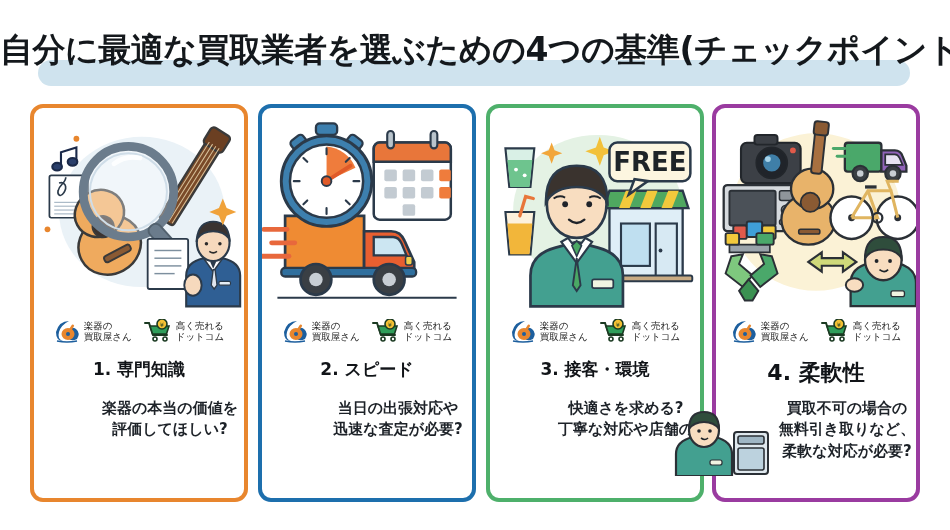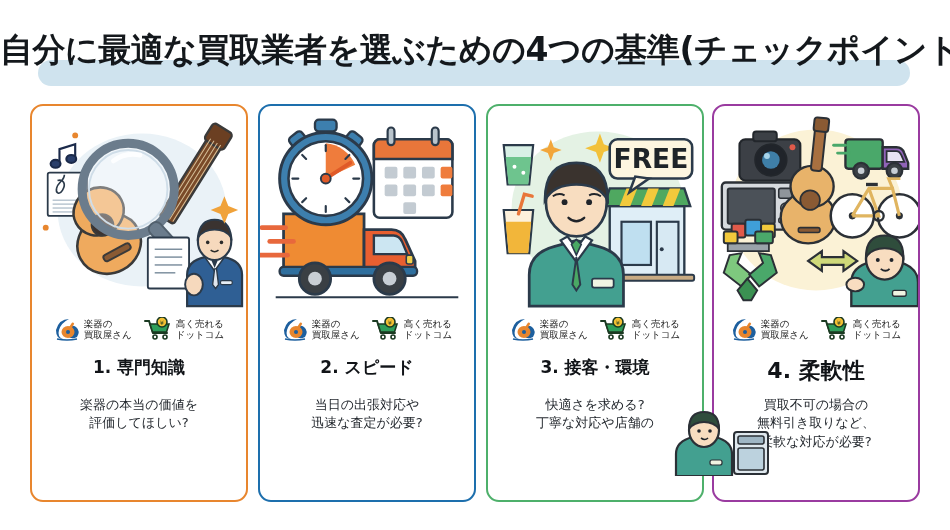--- a/index.html
+++ b/index.html
@@ -21,21 +21,21 @@
     position:absolute;left:0;top:0;width:950px;
     text-align:center;
     font-size:33px;font-weight:bold;color:#14181c;
     letter-spacing:-0.5px;line-height:56px;white-space:nowrap;
   }
 
   
   .cards{position:absolute;left:0;top:104px;width:950px;height:400px;}
   .card{
     position:absolute;top:0;width:218px;height:398px;
-    background:#ffffff;border:2px solid #a16207;border-radius:13px;
+    background:#ffffff;border:4px solid #a16207;border-radius:13px;
     box-sizing:border-box;overflow:visible;
   }
   .card.c1{left:30px;border-color:#e8862e;}
   .card.c2{left:258px;border-color:#1d6fad;}
   .card.c3{left:486px;border-color:#4eb06b;}
   .card.c4{left:712px;border-color:#9a3ba0;width:208px;}
 
   .illus{position:absolute;left:0;top:4px;width:100%;height:198px;}
   .illus svg{display:block;width:100%;height:100%;}
 
@@ -51,22 +51,23 @@
   }
 
   .heading{
     position:absolute;left:0;top:250px;width:100%;
     text-align:center;font-size:17px;font-weight:bold;color:#111418;
     letter-spacing:0px;white-space:nowrap;
   }
   .card.c4 .heading{font-size:22px;}
   .body{
     position:absolute;left:0;top:290px;width:100%;
-    text-align:center;font-size:13px;font-weight:normal;color:#1d2228;
+    text-align:center;font-size:15px;font-weight:bold;color:#1d2228;
     line-height:1.42;
+    padding-left:31px;
   }
   .body .ln{display:block;white-space:nowrap;}
 
   
   .overlap{position:absolute;left:660px;top:306px;width:126px;height:66px;z-index:5;}
   .overlap svg{display:block;}
 </style>
 </head>
 <body>
 

